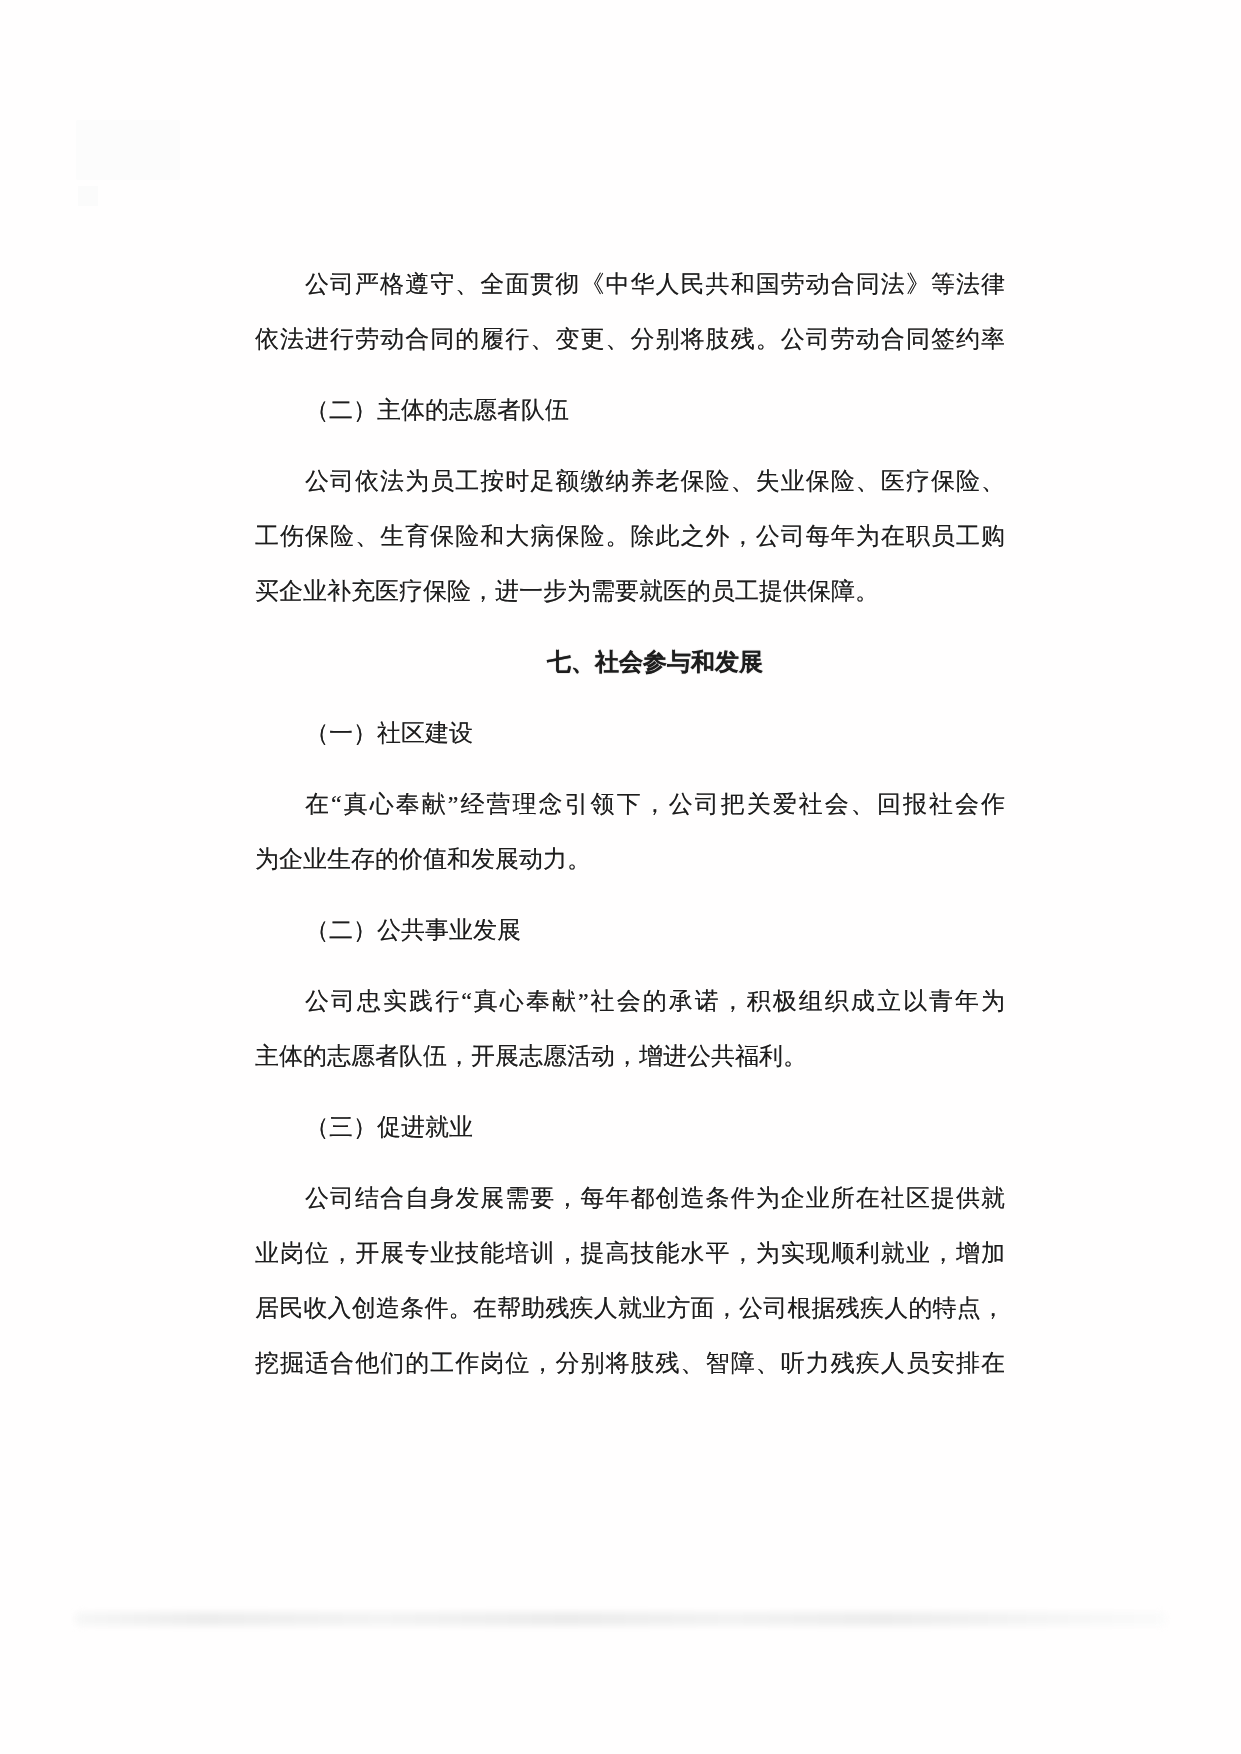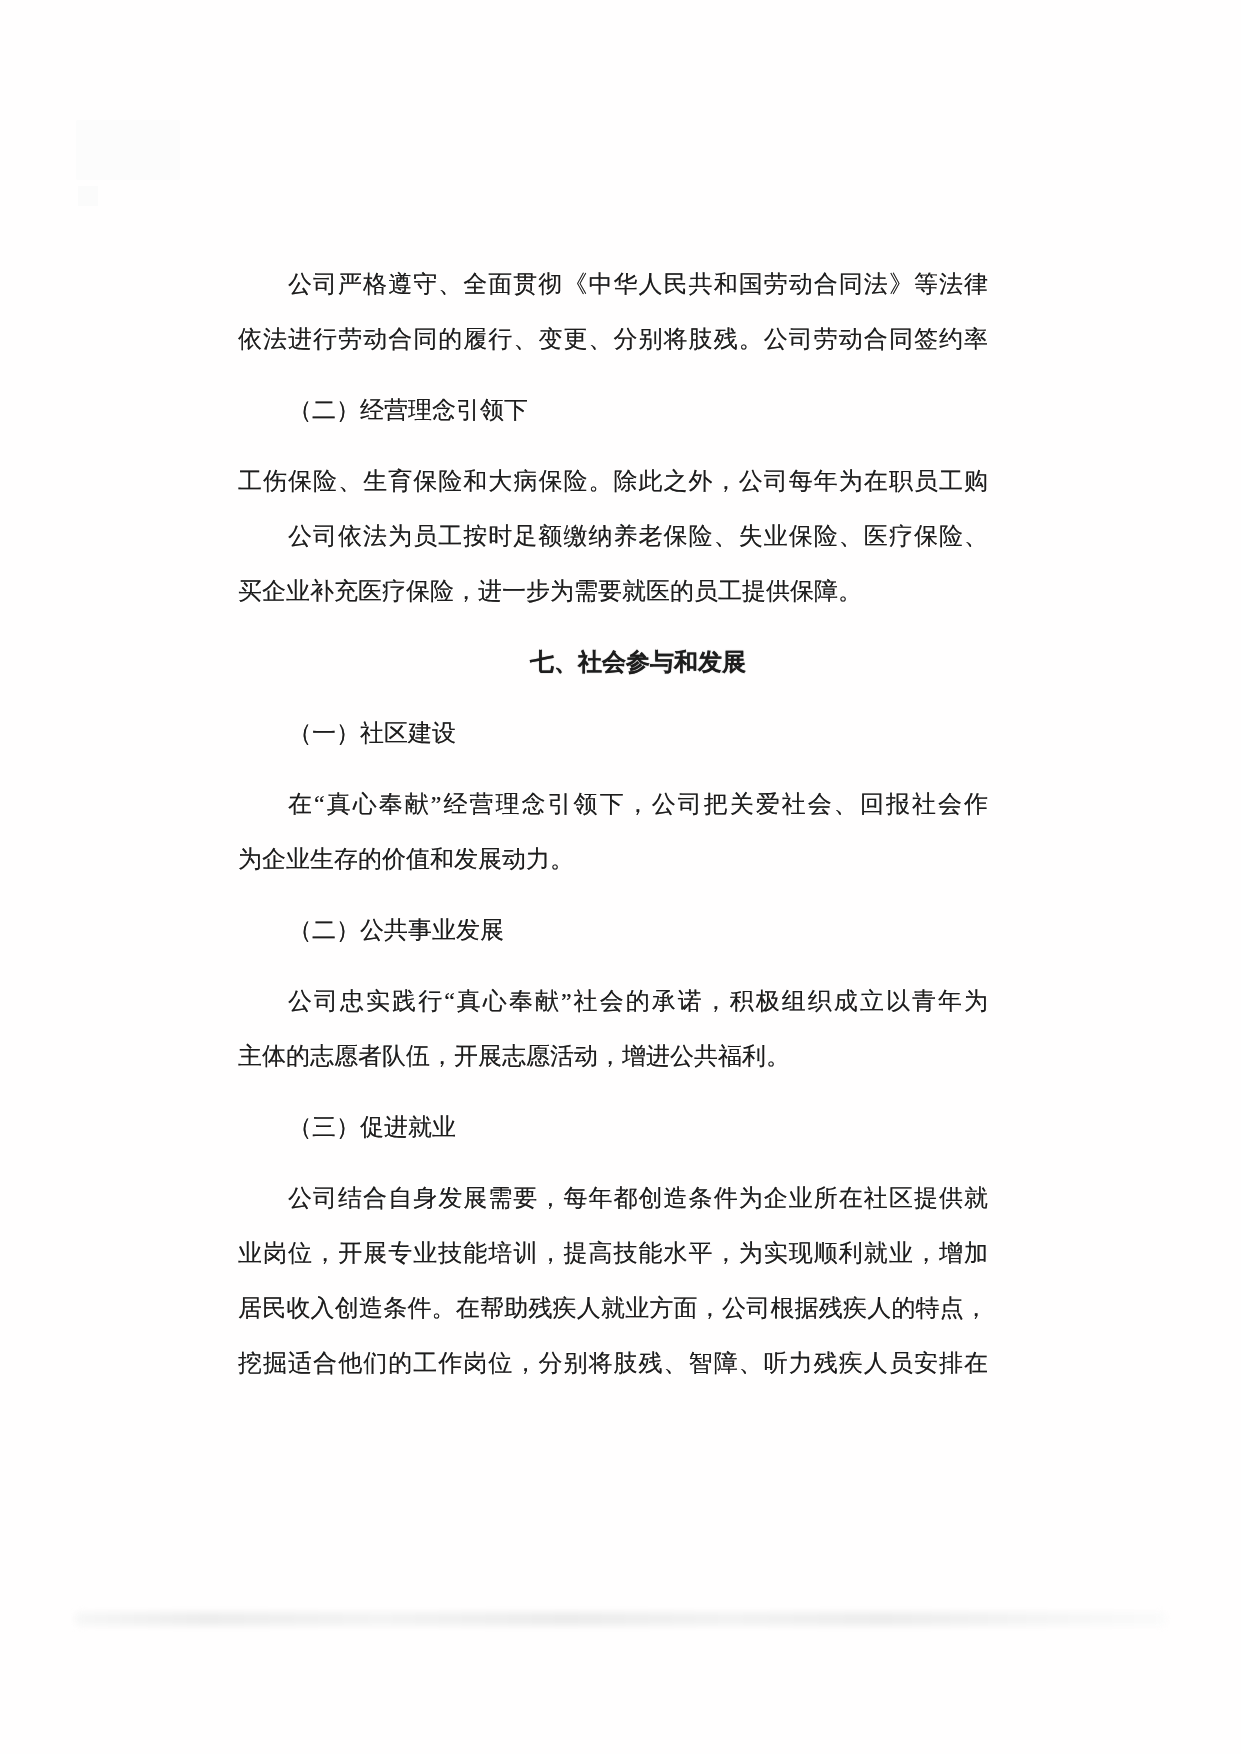--- a/index.html
+++ b/index.html
@@ -35,21 +35,21 @@
     left: 75px; top: 1612px;
     width: 1092px; height: 14px;
     background: linear-gradient(90deg,
       #f7f7f7 0%, #ededed 12%, #f4f4f4 28%, #ececec 45%,
       #f3f3f3 60%, #ededed 74%, #f5f5f5 88%, #fbfbfb 100%);
     filter: blur(3px);
     border-radius: 6px;
   }
   .text-column {
     position: absolute;
-    left: 238px;
+    left: 255px;
     top: 257px;
     width: 750px;
   }
   .line {
     font-size: 24px;
     line-height: 55px;
     height: 55px;
     text-align: left;
     
     text-shadow: 0 0 0.5px rgba(20,20,20,0.55);
@@ -80,24 +80,24 @@
 <body>
 
 <div class="page">
   <div class="artifact-top"></div>
   <div class="artifact-square"></div>
   <div class="text-column" id="text-column">
       <div class="paragraph">
         <div class="line indent fill">公司严格遵守、全面贯彻《中华人民共和国劳动合同法》等法律</div>
         <div class="line fill">依法进行劳动合同的履行、变更、分别将肢残。公司劳动合同签约率</div>
       </div>
-      <div class="heading">（二）经营理念引领下</div>
+      <div class="heading">（二）主体的志愿者队伍</div>
       <div class="paragraph">
+        <div class="line indent fill">公司依法为员工按时足额缴纳养老保险、失业保险、医疗保险、</div>
         <div class="line fill">工伤保险、生育保险和大病保险。除此之外，公司每年为在职员工购</div>
-        <div class="line indent fill">公司依法为员工按时足额缴纳养老保险、失业保险、医疗保险、</div>
         <div class="line">买企业补充医疗保险，进一步为需要就医的员工提供保障。</div>
       </div>
       <div class="heading chapter">七、社会参与和发展</div>
       <div class="heading">（一）社区建设</div>
       <div class="paragraph">
         <div class="line indent fill">在“真心奉献”经营理念引领下，公司把关爱社会、回报社会作</div>
         <div class="line">为企业生存的价值和发展动力。</div>
       </div>
       <div class="heading">（二）公共事业发展</div>
       <div class="paragraph">

